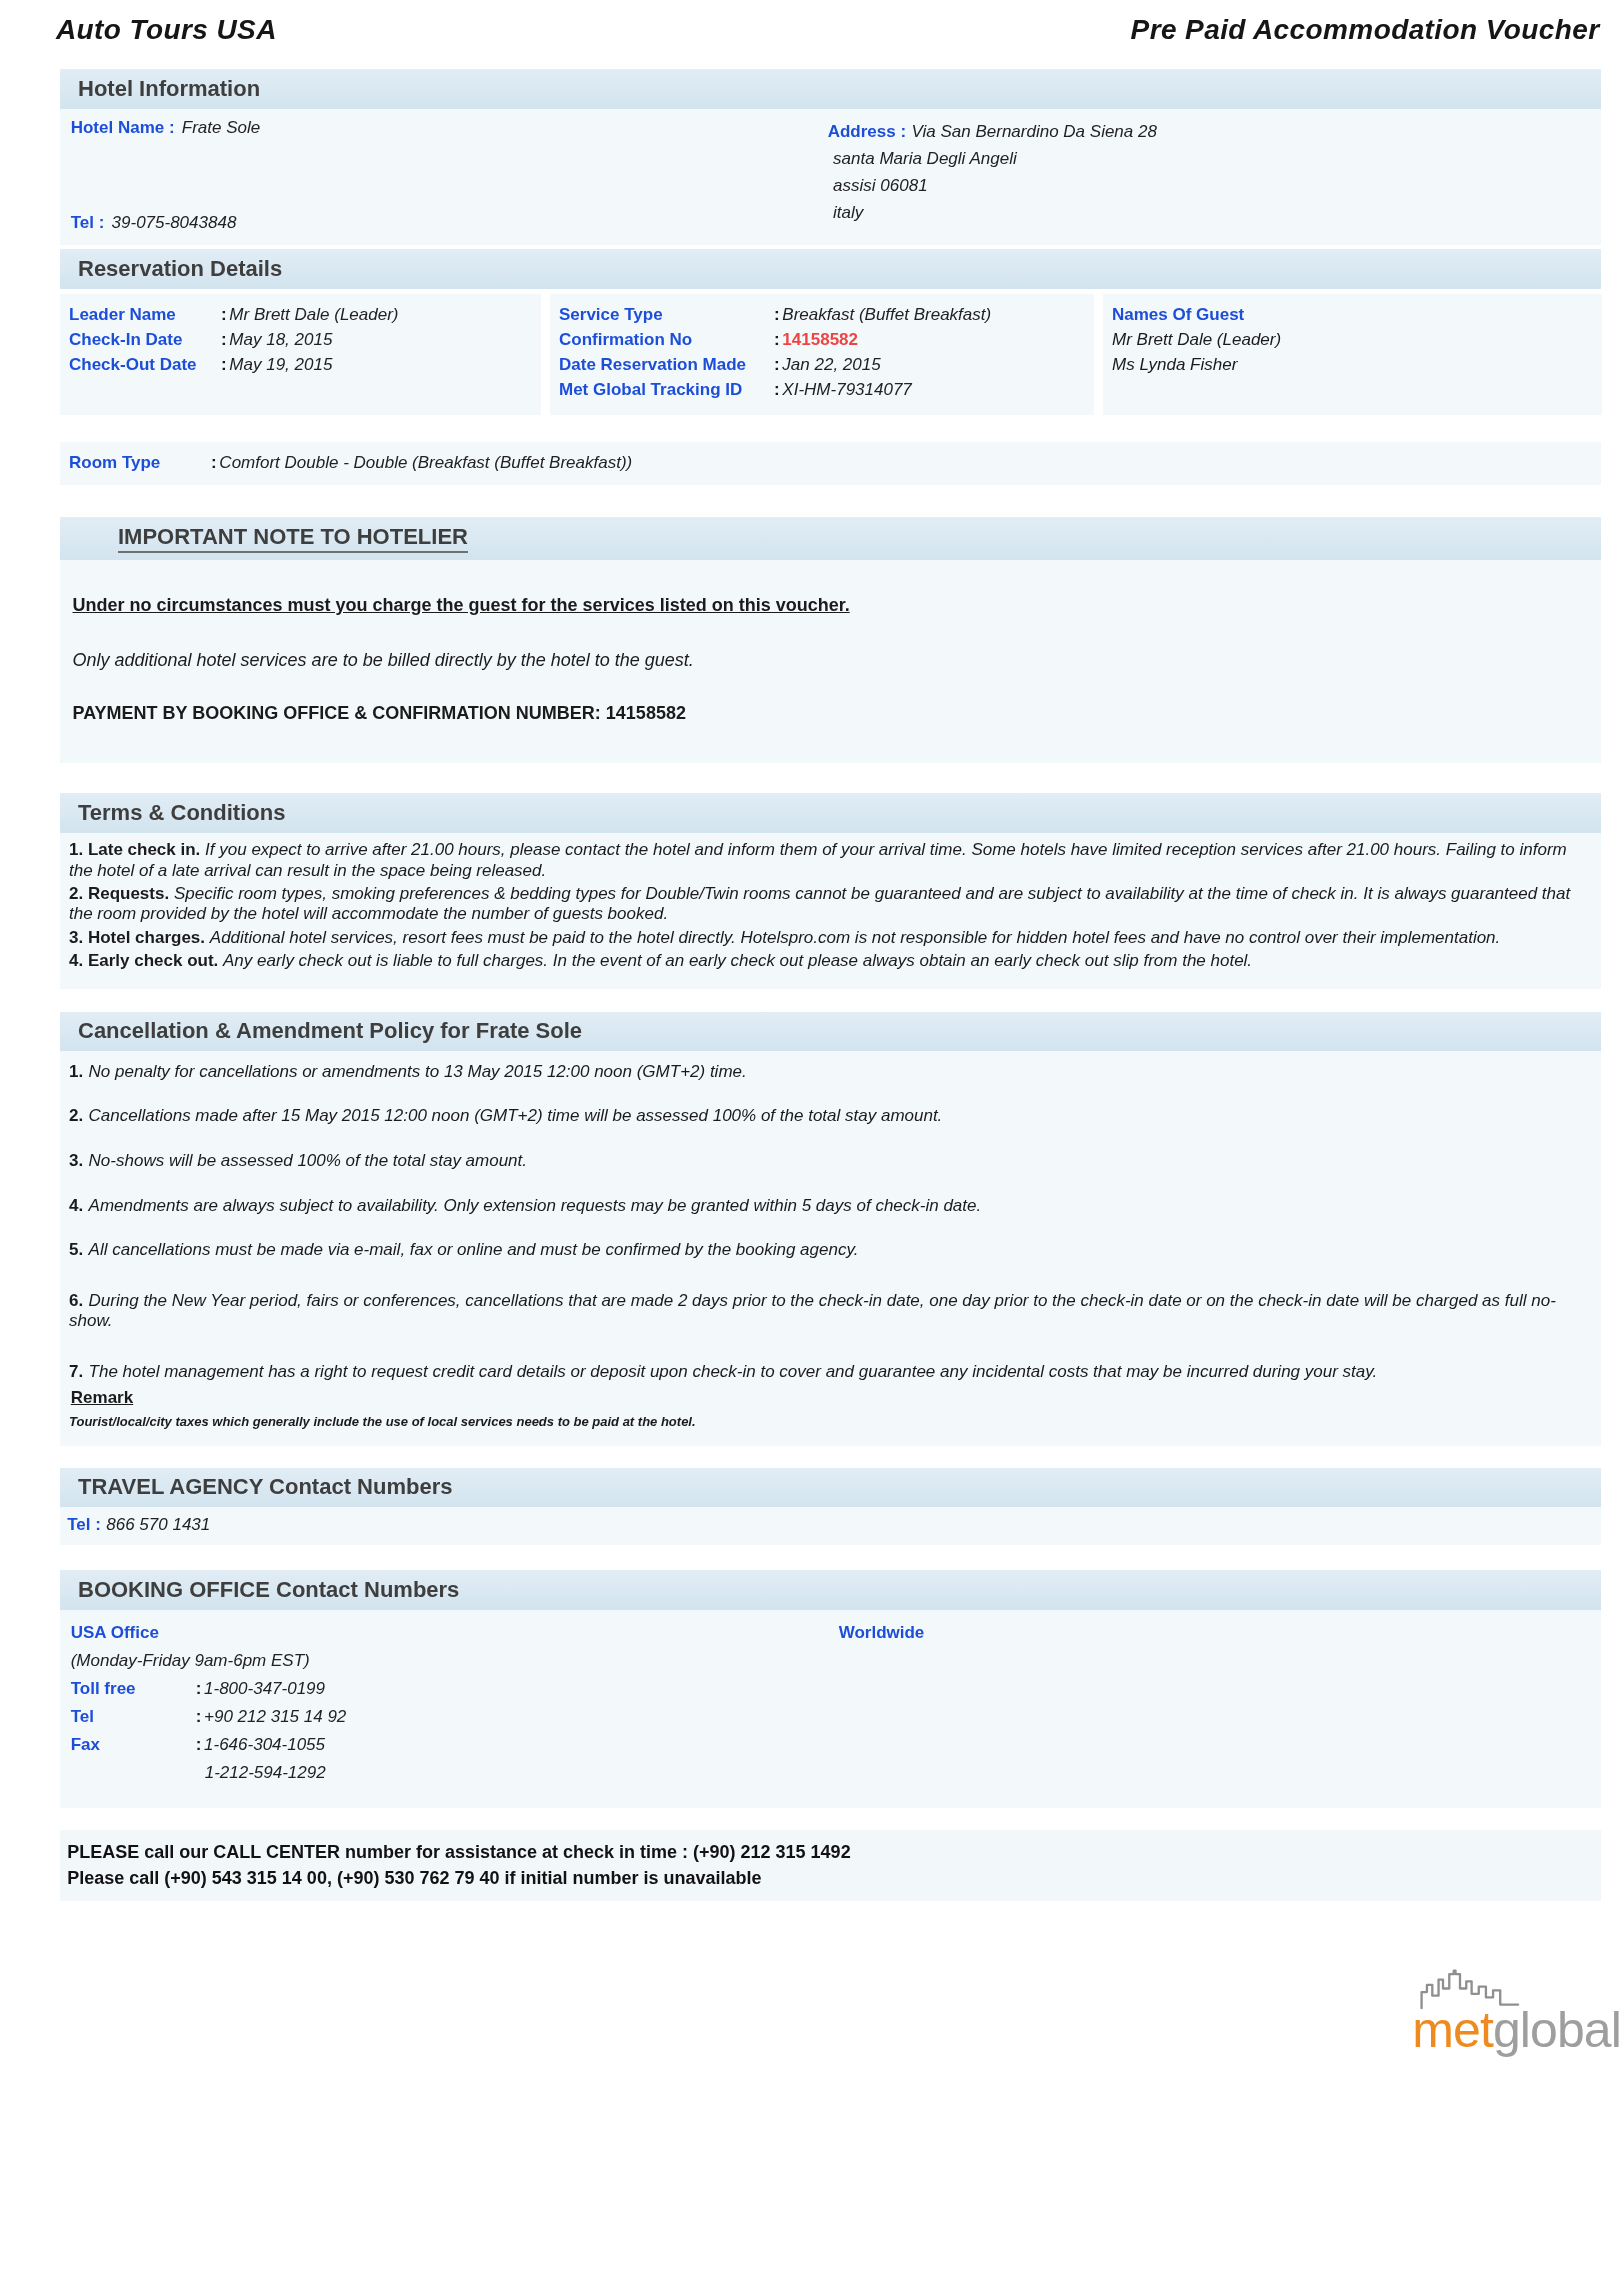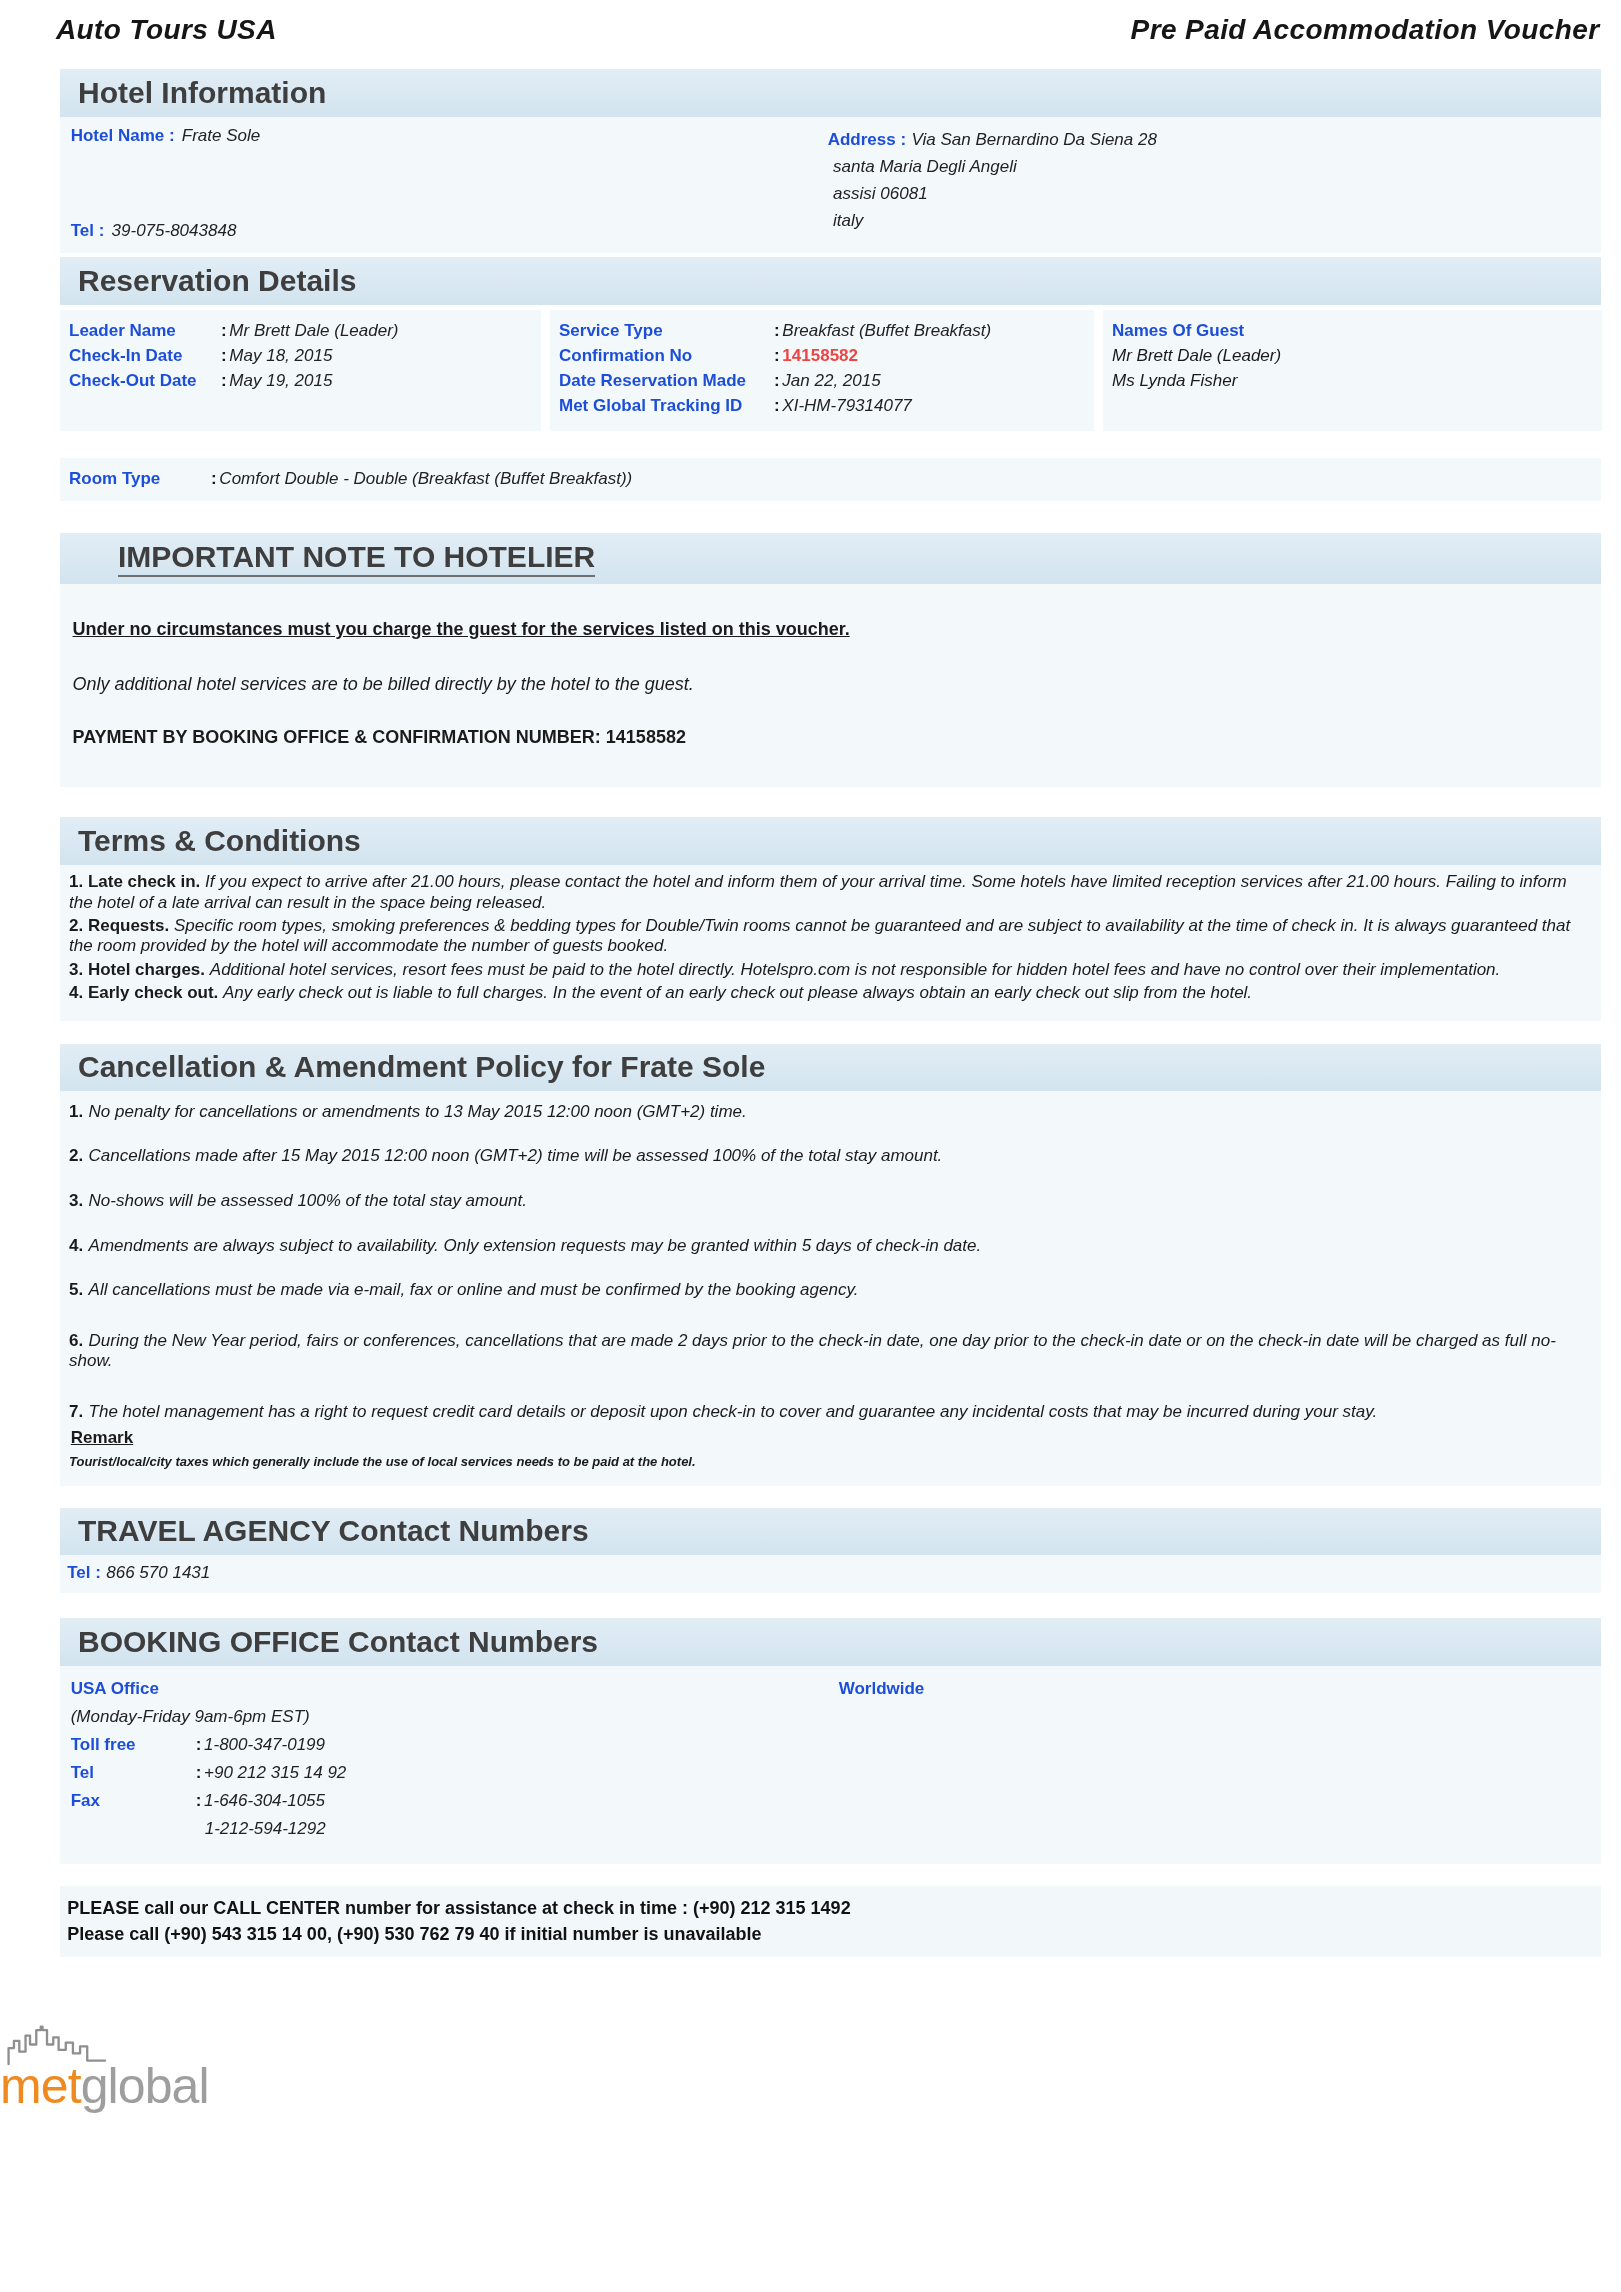--- a/index.html
+++ b/index.html
@@ -1,20 +1,20 @@
 <!DOCTYPE html>
 <html style="font-size:14.3px"><head>
 <meta charset="utf-8">
 <style>
   html,body{margin:0;padding:0;background:#ffffff;}
   body{width:1621px;height:2293px;overflow:hidden;font-family:"Liberation Sans",sans-serif;color:#1b1b1b;}
   .topbar{display:flex;justify-content:space-between;align-items:flex-start;padding:14.3px 21.5px 0 56px;}
   .topbar .brand,.topbar .doctitle{font-size:28px;font-weight:bold;font-style:italic;color:#161616;letter-spacing:0.4px;}
   .section{margin:0 19.7px 0 60px;}
-  .sec-bar{background:linear-gradient(180deg,#e2edf5,#d2e4ef);padding:6.3px 0 7.2px 18px;font-size:30px;font-weight:bold;color:#3e3e3e;}
+  .sec-bar{background:linear-gradient(180deg,#e2edf5,#d2e4ef);padding:6.3px 0 7.2px 18px;font-size:22px;font-weight:bold;color:#3e3e3e;}
   .sec-body{background:#f3f8fb;}
   .lbl{font-weight:bold;color:#1d4ed8;}
   .val{font-style:italic;color:#222;}
   .colon{font-weight:bold;padding-right:2.7px;}
   
   .hotel-body{display:flex;padding:9px 9px 12.5px 10.7px;min-height:115px;font-size:17px;}
   .hotel-left{width:757px;display:flex;flex-direction:column;justify-content:space-between;}
   .hotel-left .val{margin-left:7.2px;text-align:right;}
   .hotel-right{flex:1;line-height:27px;}
   .hotel-right .val{margin-left:5.4px;}
@@ -59,21 +59,21 @@
   .booking-body{display:flex;padding:9px 0 21.5px 10.7px;font-size:17px;}
   .bk-left{width:768px;}
   .bk-right{flex:1;}
   .bk-line{line-height:28px;}
   .bk-row{display:grid;grid-template-columns:125px auto;line-height:28px;}
   .bk-extra{padding-left:134px;line-height:28px;}
   
   .please-band{margin:21.5px 19.7px 0 60px;background:#f2f7fa;padding:9px 0 10.7px 7.2px;}
   .please-line{font-weight:bold;font-size:18px;line-height:26px;color:#121212;}
   
-  .logo-wrap{margin-top:64px;display:flex;justify-content:flex-start;}
+  .logo-wrap{margin-top:64px;display:flex;justify-content:flex-end;}
   .logo{display:flex;flex-direction:column;align-items:flex-start;}
   .logo svg{margin:0 0 -7.2px 5.4px;}
   .logo-text{font-size:50px;letter-spacing:-0.9px;line-height:50px;}
   .logo-text .met{color:#ee8a1f;}
   .logo-text .glob{color:#9e9e9e;}
 </style>
 </head>
 <body>
 
 <div>

